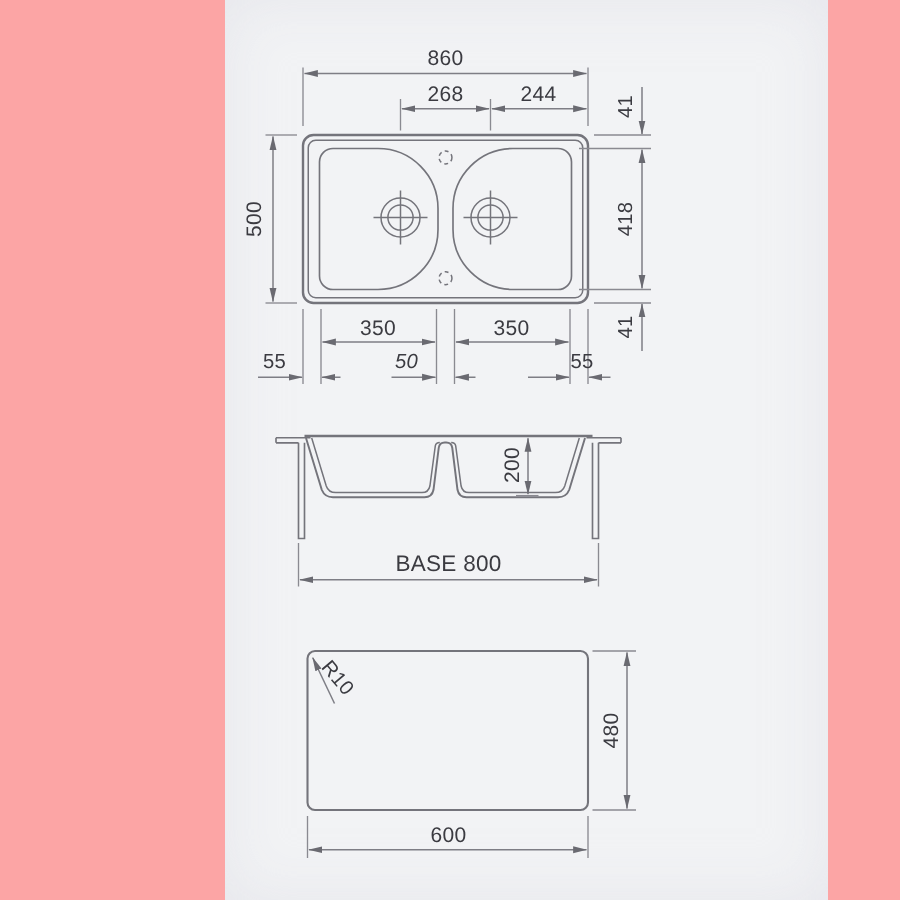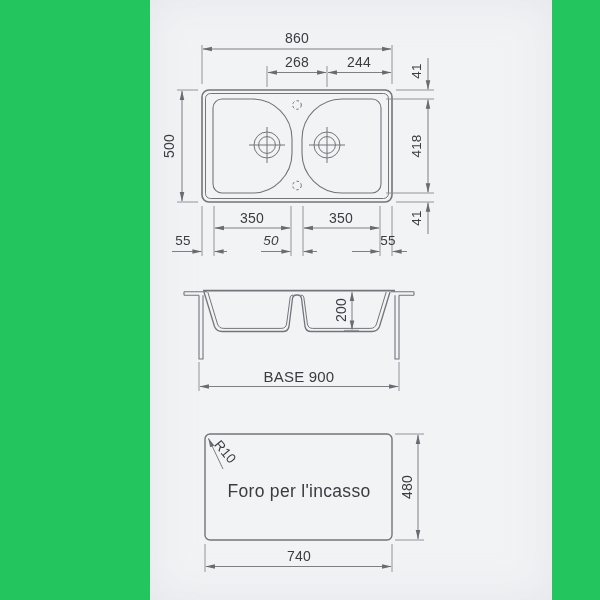--- a/index.html
+++ b/index.html
@@ -1,16 +1,16 @@
 <!DOCTYPE html>
 <html><head>
 <meta charset="utf-8">
 <style>
   html,body{margin:0;padding:0;background:#ffffff;}
-  .page{position:relative;width:600px;height:600px;background:#22c55e;overflow:hidden;
+  .page{position:relative;width:600px;height:600px;background:#fca5a5;overflow:hidden;
         font-family:"Liberation Sans", sans-serif;}
   .scan{position:absolute;left:150px;top:0;width:402px;height:600px;background:#f2f3f5;
         box-shadow:inset 0 0 40px rgba(220,221,228,0.55);}
   svg{position:absolute;left:0;top:0;}
   .lbl{position:absolute;transform:translate(-50%,-50%);font-size:14px;color:#3b3b41;
        white-space:nowrap;letter-spacing:0.2px;line-height:1;}
   .v{transform:translate(-50%,-50%) rotate(-90deg);}
   .r10{transform:translate(-50%,-50%) rotate(50deg);font-size:13.5px;}
   .small{font-size:13.5px;}
   .base{font-size:15px;}
@@ -151,19 +151,18 @@
   <span class="lbl v small" style="left:417px;top:71px;">41</span>
   <span class="lbl v small" style="left:417px;top:146px;">418</span>
   <span class="lbl v small" style="left:417px;top:218px;">41</span>
   <span class="lbl" style="left:252px;top:218px;">350</span>
   <span class="lbl" style="left:341px;top:218px;">350</span>
   <span class="lbl small" style="left:183px;top:241px;">55</span>
   <span class="lbl small" style="left:271px;top:241px;font-style:italic;">50</span>
   <span class="lbl small" style="left:388px;top:241px;">55</span>
 
   <span class="lbl v" style="left:341px;top:310px;">200</span>
-  <span class="lbl base" style="left:299px;top:376px;">BASE 900</span>
+  <span class="lbl base" style="left:299px;top:376px;">BASE 800</span>
 
   <span class="lbl r10" style="left:225px;top:452px;">R10</span>
-  <span class="lbl foro" style="left:299px;top:492px;">Foro per l'incasso</span>
   <span class="lbl v" style="left:407px;top:487px;">480</span>
-  <span class="lbl" style="left:299px;top:556px;">740</span>
+  <span class="lbl" style="left:299px;top:556px;">600</span>
 </div>
 
 </body></html>

